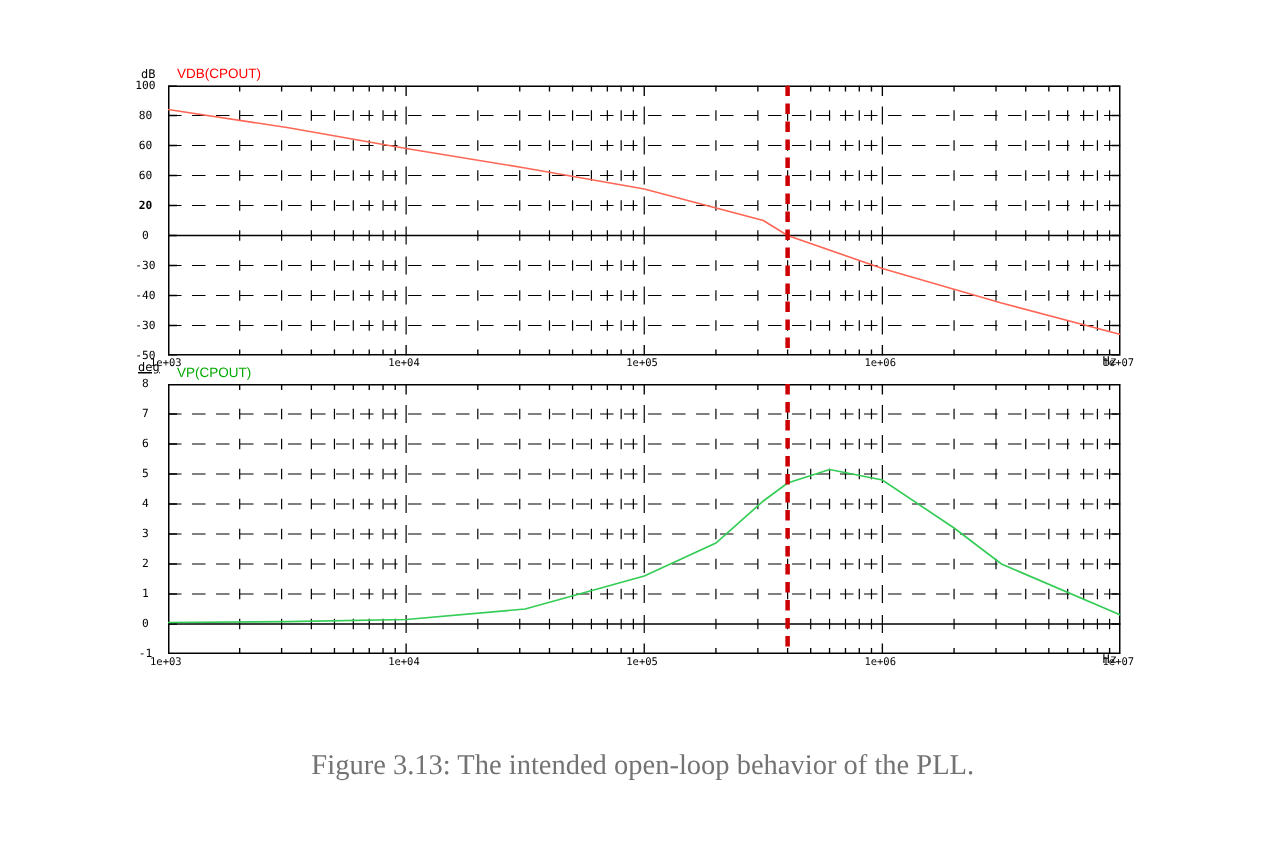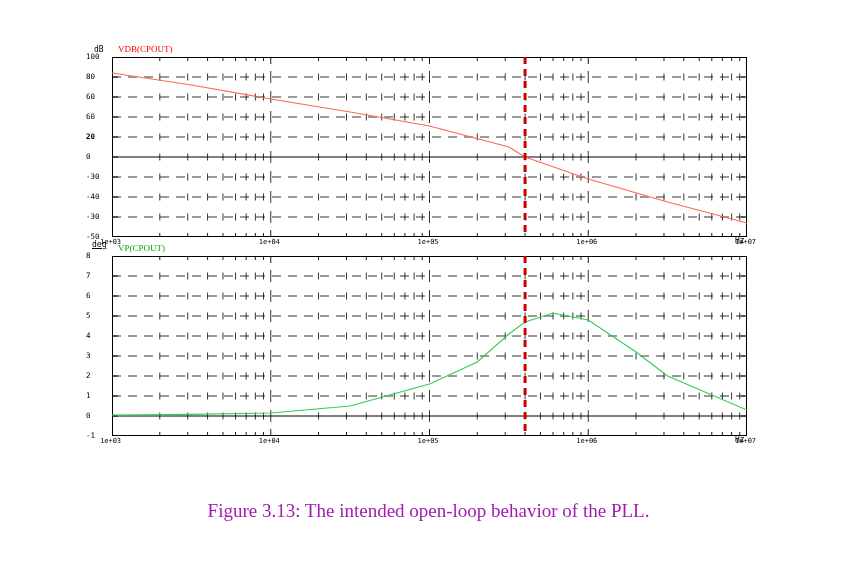--- a/index.html
+++ b/index.html
@@ -54,21 +54,21 @@
   }
 
   .plot-svg {
     position: absolute;
     left: 0;
     top: 0;
   }
 
   .axis-title {
     position: absolute;
-    font-family: Liberation Serif, serif;
+    font-family: Liberation Sans, sans-serif;
     font-size: 9px;
     letter-spacing: 0px;
     white-space: nowrap;
   }
   #mag-title {
     left: 118px;
     top: 44px;
     color: #ff0000;
   }
   #phase-title {
@@ -89,42 +89,42 @@
   #phase-unit{ left: 92px; top: 240px; text-decoration: underline; }
 
   #mag-hz   { left: 735px; top: 236px; }
   #phase-hz { left: 735px; top: 435px; }
 
   .ytick-label {
     position: absolute;
     font-family: "DejaVu Sans Mono", monospace;
     font-size: 7.5px;
     color: #000000;
-    text-align: left;
+    text-align: center;
     white-space: nowrap;
   }
 
   .xtick-label {
     position: absolute;
     font-family: "DejaVu Sans Mono", monospace;
     font-size: 7px;
     color: #000000;
     white-space: nowrap;
     text-align: right;
   }
 
   #caption {
     position: absolute;
     left: 0;
     top: 500px;
     width: 857px;
     text-align: center;
     font-family: "Liberation Serif", serif;
     font-size: 19px;
-    color: #a21caf;
+    color: #737373;
   }
 </style>
 </head>
 <body>
 
 <div id="figure">
 
   <div class="unit-label" id="mag-unit">dB</div>
   <div class="axis-title" id="mag-title">VDB(CPOUT)</div>
 

